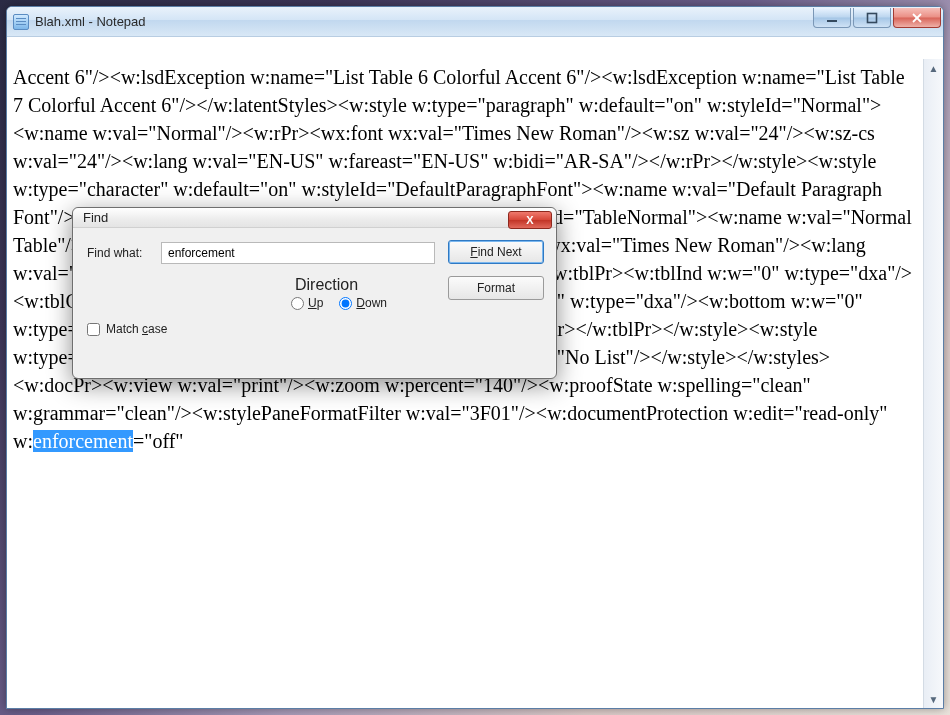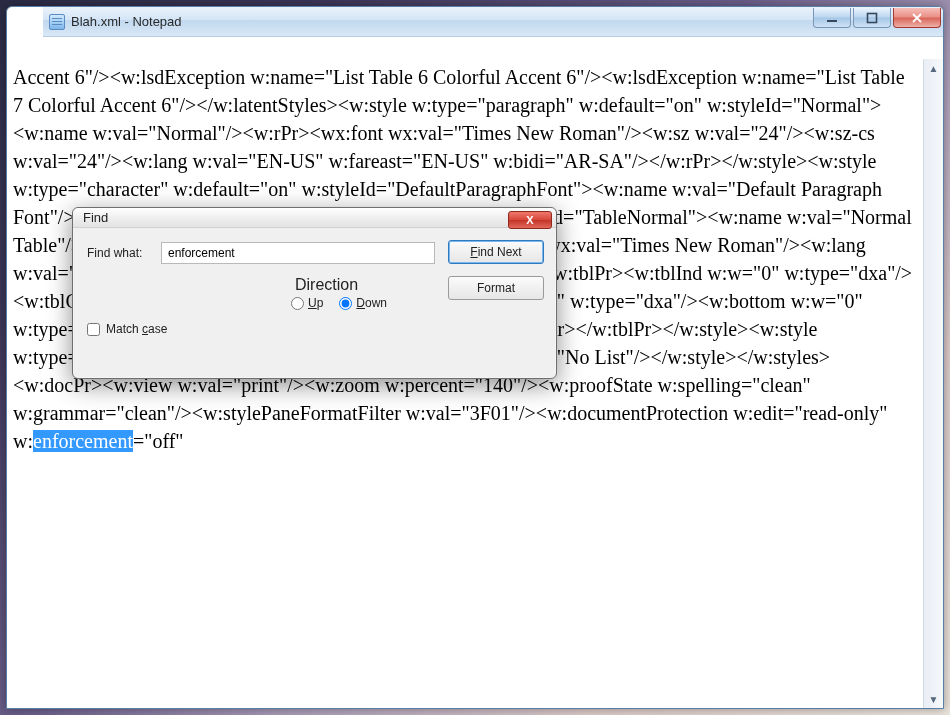--- a/index.html
+++ b/index.html
@@ -5,21 +5,21 @@
   * { box-sizing: border-box; }
   html, body { margin:0; padding:0; height:100%; font-family: "Segoe UI", Tahoma, sans-serif; }
   body {
     width:950px; height:715px; overflow:hidden; position:relative;
     background: linear-gradient(135deg,#2b2b45 0%,#3d3658 20%,#6b5e8a 45%,#a79ab7 60%,#d9c8c6 78%,#e9e2db 100%);
   }
   .window {
     position:absolute; left:6px; top:6px; width:938px; height:703px;
     border:1px solid #5b7ea6; border-radius:6px 6px 0 0;
     box-shadow:0 0 10px rgba(0,0,0,.35);
-    background:#fff; overflow:hidden;padding-left:36px;
+    background:#fff; overflow:hidden;
   }
   .titlebar {
     height:30px;
     background:linear-gradient(to bottom,#e9f2fb 0%,#d4e5f6 45%,#c1d8ef 46%,#d9e8f6 100%);
     border-bottom:1px solid #b8cde2;
     display:flex; align-items:center; position:relative;
     padding:0 2px 0 6px;
   }
   .titlebar-icon {
     width:16px; height:16px; margin-right:6px; flex:0 0 auto;

